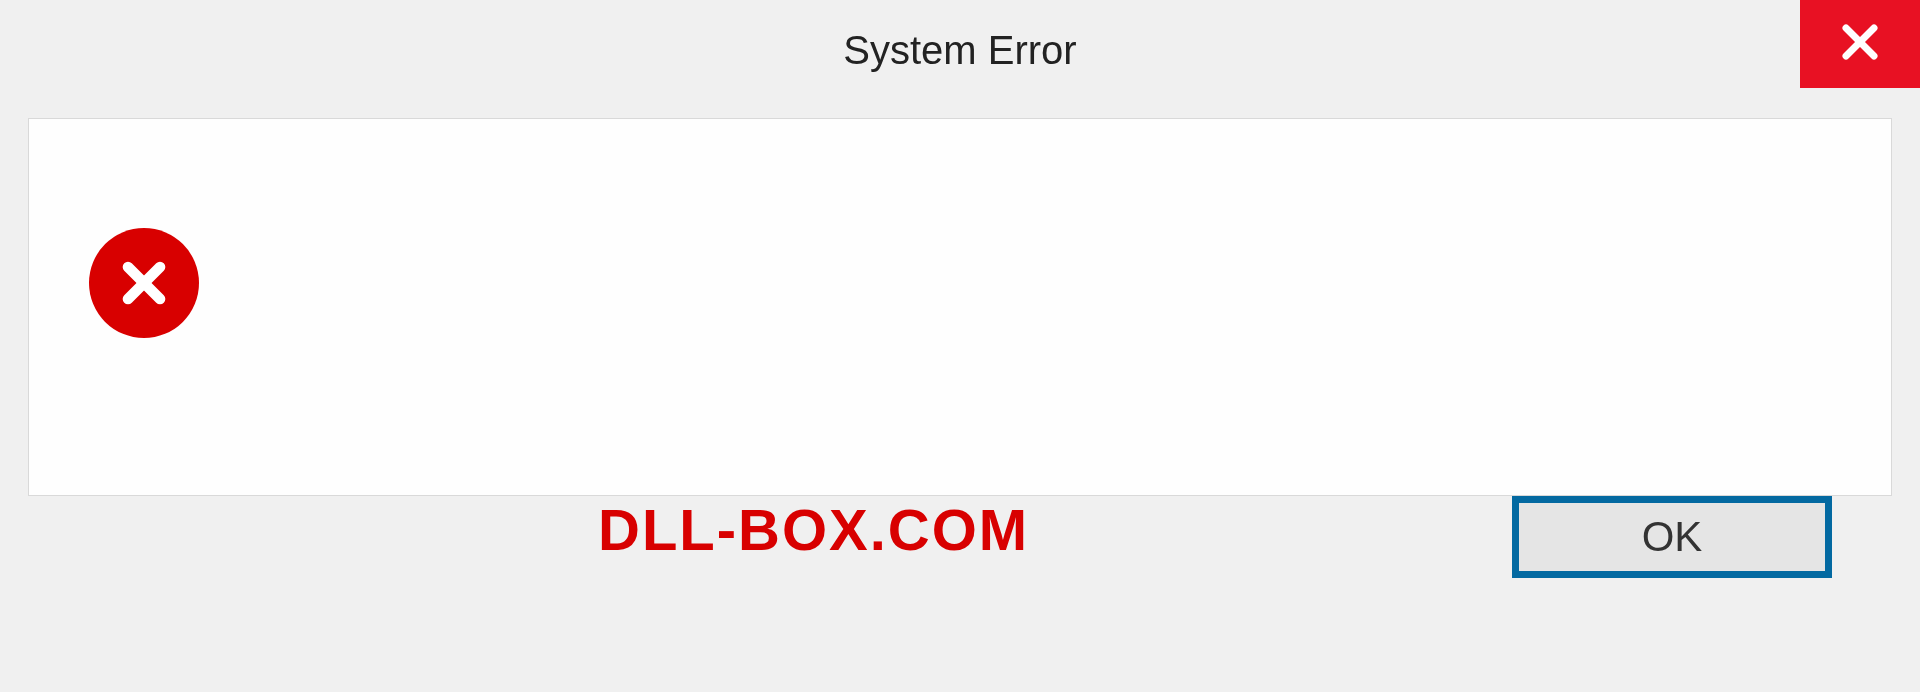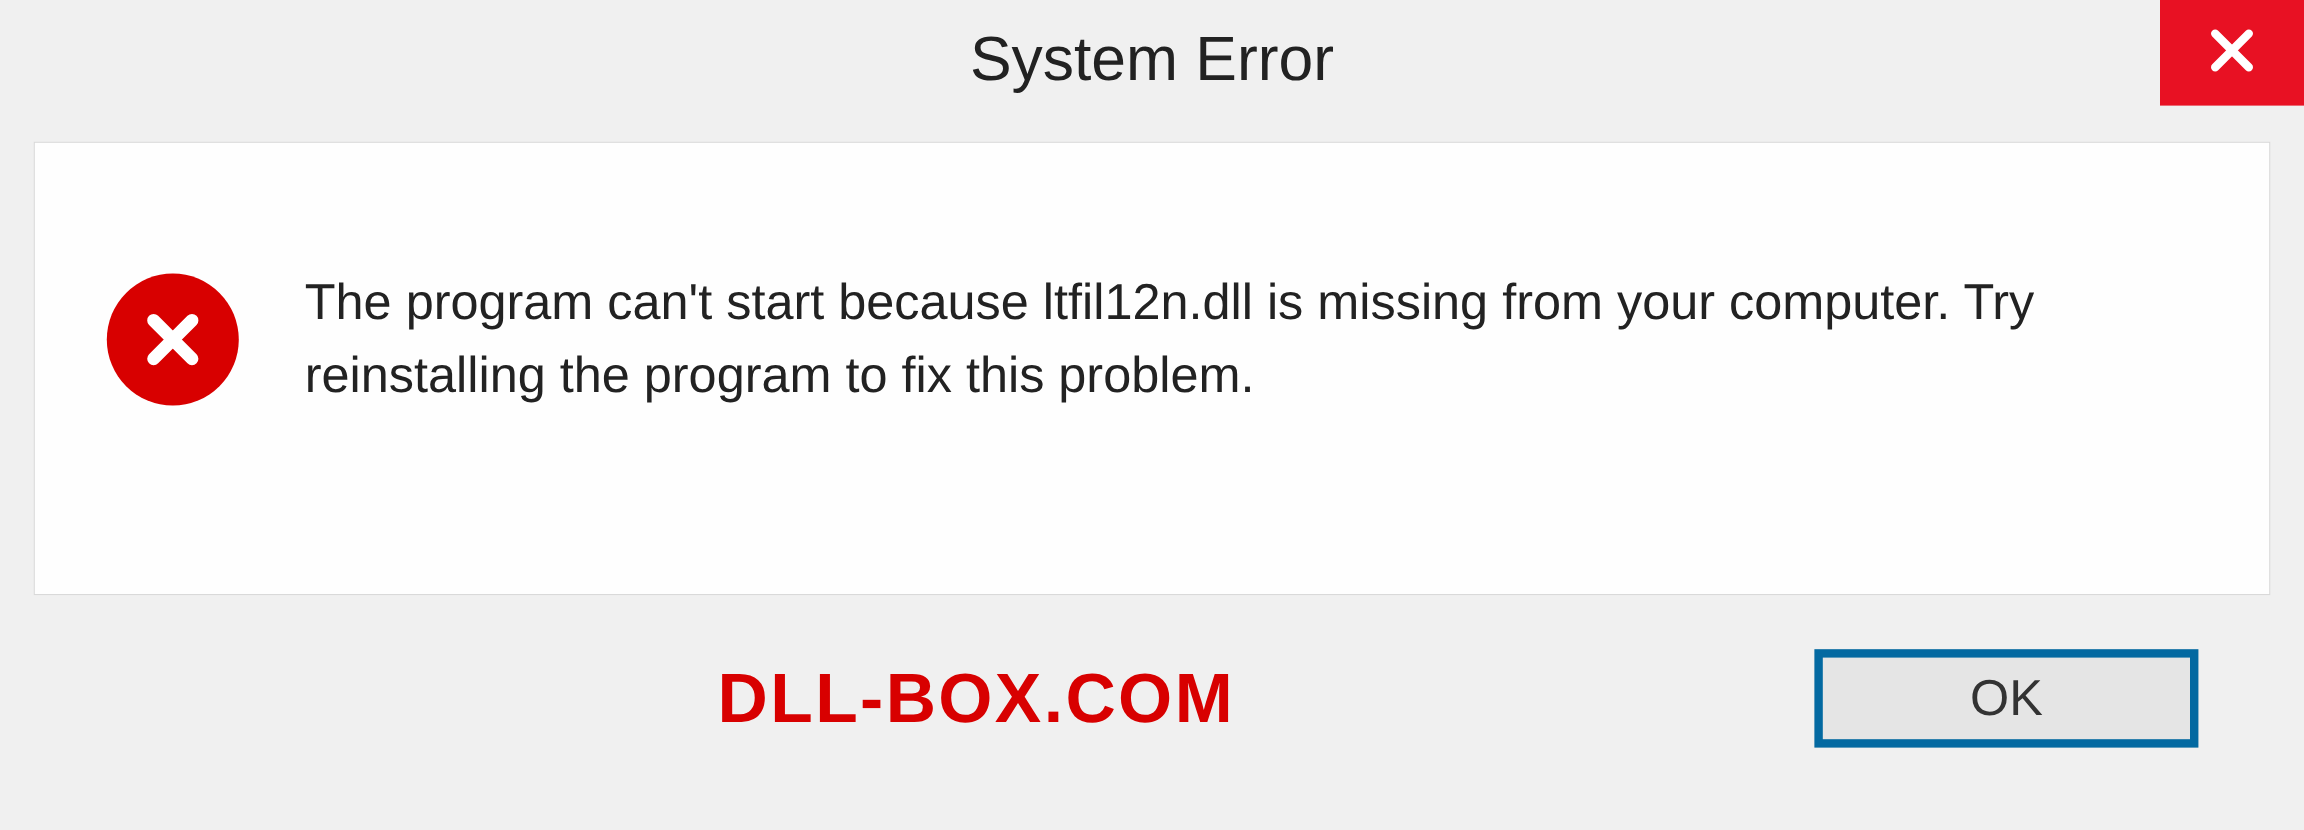--- a/index.html
+++ b/index.html
@@ -18,21 +18,21 @@
     .titlebar {
       width: 100%;
       height: 100px;
       background: #f0f0f0;
       position: relative;
       display: flex;
       align-items: center;
       justify-content: center;
     }
     .title {
-      font-size: 52px;
+      font-size: 40px;
       font-weight: 400;
       color: #222;
     }
     .close-button {
       position: absolute;
       top: 0;
       right: 0;
       width: 120px;
       height: 88px;
       background: #e81123;
@@ -76,21 +76,20 @@
       font-size: 42px;
       font-weight: 400;
       color: #222;
       line-height: 1.45;
       margin-top: -48px;
     }
     .footer {
       margin: 0 28px;
       height: 172px;
       display: flex;
-      align-items: center;
       justify-content: space-between;
       padding: 0 60px 0 570px;
     }
     .watermark {
       font-size: 58px;
       font-weight: 700;
       color: #d80000;
       letter-spacing: 2px;
     }
     .ok-button {
@@ -125,19 +124,18 @@
 
 <div class="content-area">
   <div class="error-icon">
     <div class="error-icon-circle">
       <svg viewBox="0 0 24 24" fill="none" stroke="#ffffff" stroke-width="4" stroke-linecap="round">
         <line x1="6" y1="6" x2="18" y2="18"></line>
         <line x1="18" y1="6" x2="6" y2="18"></line>
       </svg>
     </div>
   </div>
-  <div class="message">The program can't start because ltfil12n.dll is missing from your computer. Try reinstalling the program to fix this problem.</div>
 </div>
 
 <div class="footer">
   <div class="watermark">DLL-BOX.COM</div>
   <button class="ok-button">OK</button>
 </div>
 
 </body></html>

